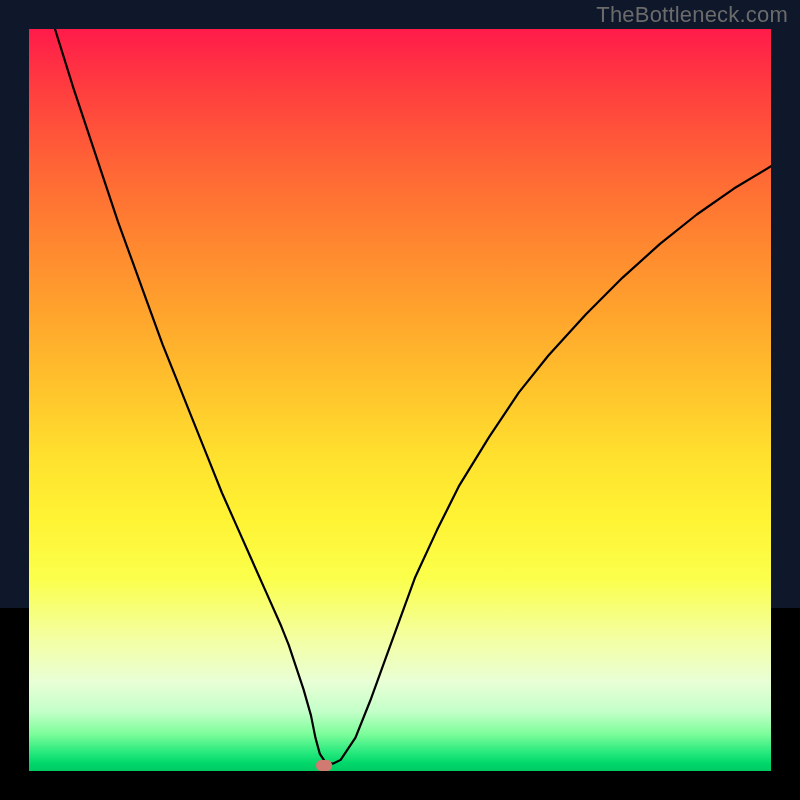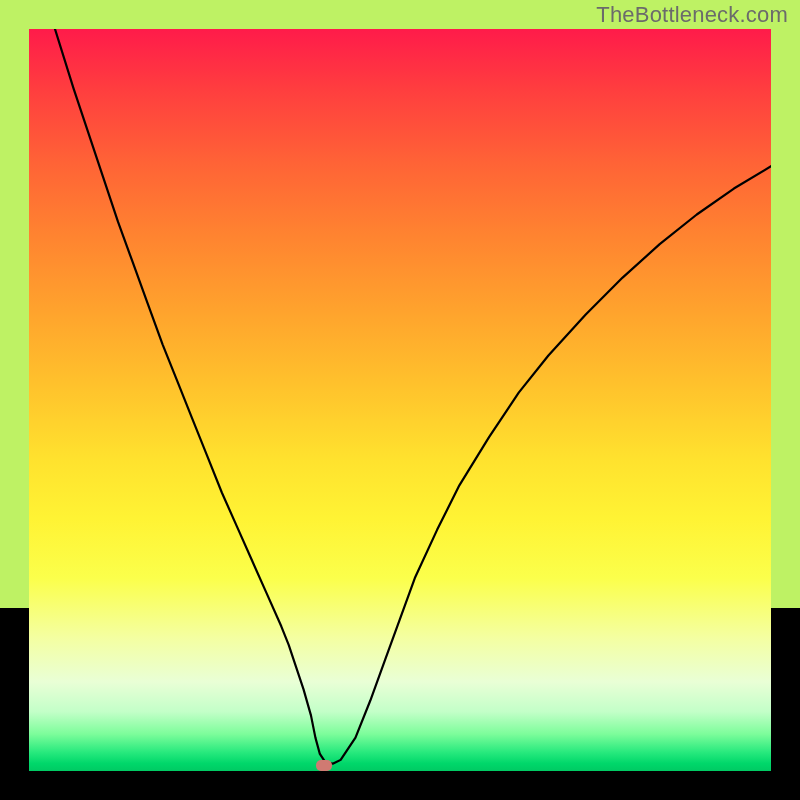--- a/index.html
+++ b/index.html
@@ -8,21 +8,21 @@
     width: 800px;
     height: 800px;
     background: #000;
     font-family: Arial, Helvetica, sans-serif;
     overflow: hidden;
   }
   .frame {
     position: relative;
     width: 800px;
     height: 608px;
-    background: #bef264;
+    background: #0f172a;
   }
   .attribution {
     position: absolute;
     top: 2px;
     right: 12px;
     color: #6b6b6b;
     font-size: 22px;
     font-weight: 500;
     letter-spacing: 0.2px;
     z-index: 5;

